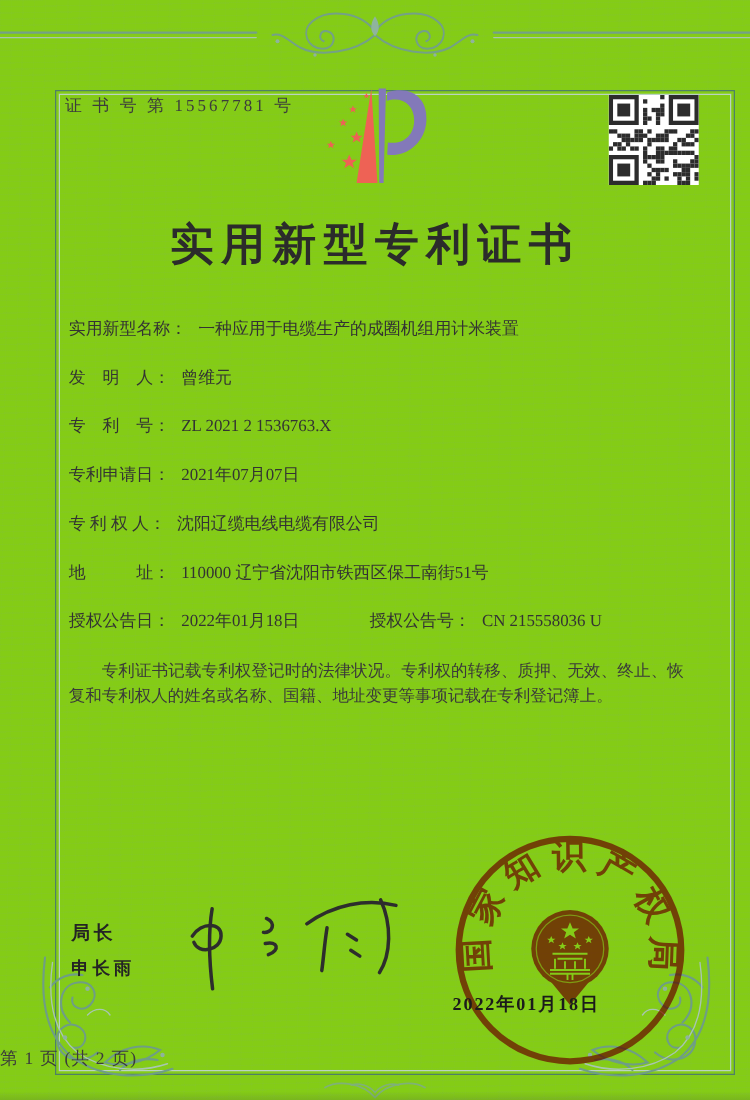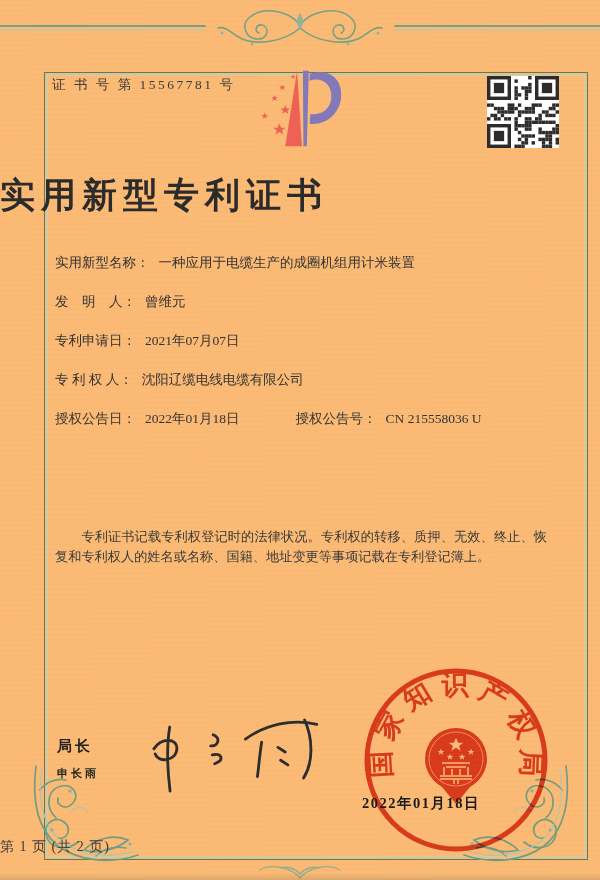--- a/index.html
+++ b/index.html
@@ -3,21 +3,21 @@
 <meta charset="utf-8">
 <style>
   html,body{margin:0;padding:0;}
   body{
     width:600px;height:880px;overflow:hidden;
     font-family:"Liberation Serif","DejaVu Serif",serif;
     background:#f7f9f0;
   }
   #cert{
     position:relative;width:600px;height:880px;
-    background:#fdba74;
+    background:#84cc16;
   }
   
   #cert::before{
     content:"";position:absolute;inset:0;pointer-events:none;
     background:
       repeating-linear-gradient(179deg, rgba(128,168,140,0.07) 0 1px, transparent 1px 5px),
       repeating-linear-gradient(91deg, rgba(128,168,140,0.03) 0 1px, transparent 1px 9px);
   }
   #cert::after{ 
     content:"";position:absolute;left:0;right:0;bottom:0;height:7px;
@@ -29,38 +29,38 @@
     border:1.5px solid #4f8068;
   }
   .frame-inner{
     position:absolute;inset:2px;border:1px solid #b9d3c3;
   }
   .cert-no{
     position:absolute;left:52px;top:76px;
     font-size:13.5px;letter-spacing:2.5px;color:#3c3c3c;
   }
   .title{
-    position:absolute;left:0;top:172px;width:600px;text-align:left;
+    position:absolute;left:0;top:172px;width:600px;text-align:center;
     font-size:35px;font-weight:700;letter-spacing:6px;color:#2b2b2b;
   }
   .qr{position:absolute;left:487px;top:76px;width:72px;height:72px;background:#fff;}
   .logo{position:absolute;left:240px;top:64px;width:118px;height:98px;}
   .fields{position:absolute;left:55px;top:252px;width:500px;}
   .field-row{height:21px;line-height:21px;margin-bottom:18px;font-size:13.5px;color:#333;white-space:nowrap;}
   .flabel{color:#333;text-align:center;}
   .fvalue{margin-left:9px;color:#333;}
   .grant-row{display:flex;}
   .grant-no{margin-left:56px;text-align:center;}
   .paras{position:absolute;left:55px;top:527px;width:492px;color:#3a3a3a;}
   .paras p{
     margin:0 0 3px 0;font-size:13.2px;line-height:19.5px;
     text-align:justify;text-indent:2em;
   }
   .signer-title{position:absolute;left:57px;top:737px;font-size:15px;letter-spacing:3px;font-weight:600;color:#242424;}
-  .signer-name{position:absolute;left:57px;top:766px;font-size:11px;letter-spacing:3px;font-weight:600;color:#242424;}
+  .signer-name{position:absolute;left:57px;top:766px;font-size:14px;letter-spacing:3px;font-weight:600;color:#242424;}
   .signature{position:absolute;left:128px;top:700px;width:205px;height:105px;}
   .seal{position:absolute;left:358px;top:662px;width:196px;height:196px;opacity:0.93;mix-blend-mode:multiply;}
   .seal-date{
     position:absolute;left:362px;top:794px;z-index:3;
     font-size:14.5px;font-weight:600;letter-spacing:1.5px;color:#1b1b1b;
   }
   .footer-page{
     position:absolute;left:0;top:838px;width:556px;text-align:left;
     font-size:14px;letter-spacing:1px;color:#3b3b3b;
   }
@@ -297,24 +297,30 @@
   <div class="title">实用新型专利证书</div>
 
   <div class="fields">
     <div class="field-row">
       <span class="flabel">实用新型名称：</span><span class="fvalue">一种应用于电缆生产的成圈机组用计米装置</span>
     </div>
     <div class="field-row">
       <span class="flabel">发　明　人：</span><span class="fvalue">曾维元</span>
     </div>
     <div class="field-row">
+      <span class="flabel">专　利　号：</span><span class="fvalue">ZL 2021 2 1536763.X</span>
+    </div>
+    <div class="field-row">
       <span class="flabel">专利申请日：</span><span class="fvalue">2021年07月07日</span>
     </div>
     <div class="field-row">
       <span class="flabel">专 利 权 人：</span><span class="fvalue">沈阳辽缆电线电缆有限公司</span>
+    </div>
+    <div class="field-row">
+      <span class="flabel">地　　　址：</span><span class="fvalue">110000 辽宁省沈阳市铁西区保工南街51号</span>
     </div>
     <div class="field-row grant-row">
       <span>授权公告日：</span>
       <span class="fvalue">2022年01月18日</span>
       <span class="grant-no">授权公告号：</span>
       <span class="fvalue">CN 215558036 U</span>
     </div>
   </div>
 
   <div class="paras">

